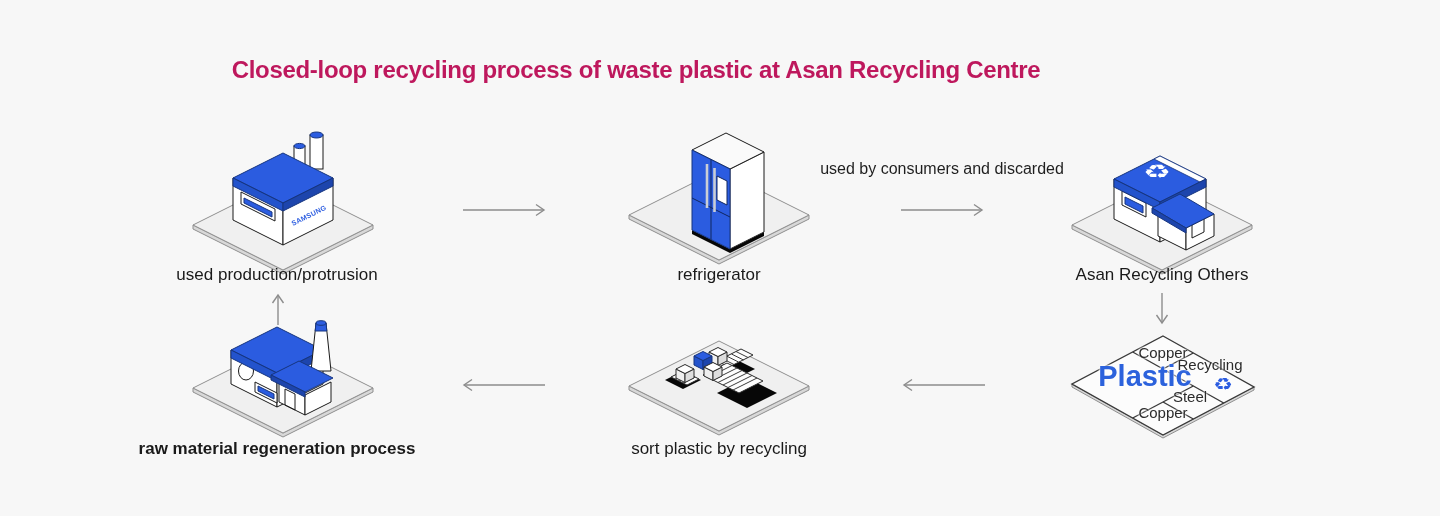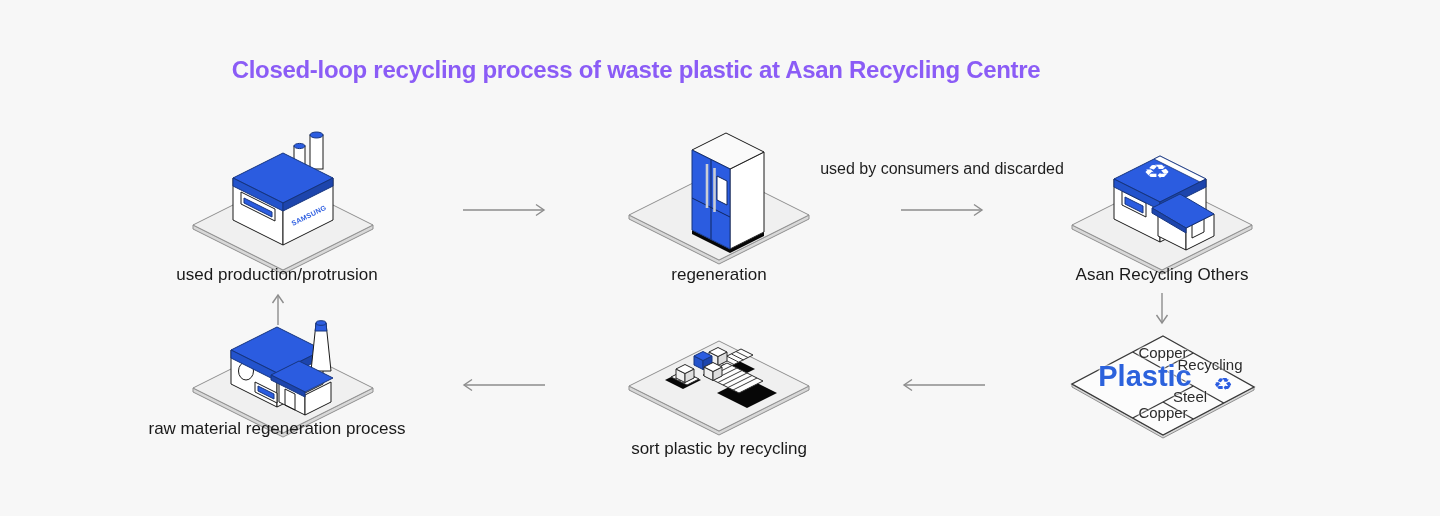--- a/index.html
+++ b/index.html
@@ -8,21 +8,21 @@
     --blue-mid:#2353cc;
     --blue-dark:#1d45ad;
     --plastic-label-blue:#2c62dc;
     --arrow-gray:#8d8d8d;
     --text-dark:#1a1a1a;
   }
   html,body{margin:0;padding:0;}
   body{font-family:"Liberation Sans",sans-serif;}
   .stage{position:relative;width:1440px;height:516px;background:var(--background);overflow:hidden;}
   .title{position:absolute;left:0;top:56px;width:1272px;text-align:center;
-         font-size:24px;font-weight:700;letter-spacing:-0.3px;color:#8b5cf6;}
+         font-size:24px;font-weight:700;letter-spacing:-0.3px;color:#be185d;}
   .node-label{position:absolute;width:300px;text-align:center;font-size:17px;color:var(--text-dark);}
   .flow-note{position:absolute;width:300px;text-align:center;font-size:16px;color:#1f1f1f;}
   .node{position:absolute;}
   .arrow{position:absolute;}
   .arrow line,.arrow path{stroke:var(--arrow-gray);stroke-width:1.4;fill:none;}
   
   .wall{fill:#ffffff;stroke:#1a1a1a;stroke-width:1;}
   .blue-top{fill:var(--brand-blue);stroke:#16357f;stroke-width:1;}
   .blue-mid{fill:var(--blue-mid);stroke:#16357f;stroke-width:1;}
   .blue-dark{fill:var(--blue-dark);stroke:#16357f;stroke-width:1;}
@@ -192,24 +192,24 @@
         <polygon class="wall" points="96,117 122,130 122,110 96,97"></polygon>
         <polygon class="wall" points="122,130 148,117 148,97 122,110"></polygon>
         <polygon points="102,104 112,109 112,125 102,120" fill="none" stroke="#1a1a1a"></polygon>
         <polygon class="blue-top" points="88,90 116,76 150,93 122,107"></polygon>
         <polygon class="blue-dark" points="88,90 122,107 122,112 88,95"></polygon>
       </g>
     </g>
   </svg>
 
   <div class="node-label" style="left:127px;top:265px;">used production/protrusion</div>
-  <div class="node-label" style="left:569px;top:265px;">regeneration</div>
+  <div class="node-label" style="left:569px;top:265px;">refrigerator</div>
   <div class="node-label" style="left:1012px;top:265px;">Asan Recycling Others</div>
   <div class="node-label" style="left:569px;top:439px;">sort plastic by recycling</div>
-  <div class="node-label" style="left:127px;top:419px;">raw material regeneration process</div>
+  <div class="node-label" style="left:127px;top:439px;font-weight:bold;">raw material regeneration process</div>
   <div class="flow-note" style="left:792px;top:160px;">used by consumers and discarded</div>
 
   <svg class="arrow" style="left:460px;top:202px;" width="90" height="16" viewBox="0 0 90 16">
     <line x1="3" y1="8" x2="84" y2="8"></line>
       <path d="M76,2.5 L84,8 L76,13.5"></path>
   </svg>
   <svg class="arrow" style="left:898px;top:202px;" width="90" height="16" viewBox="0 0 90 16">
     <line x1="3" y1="8" x2="84" y2="8"></line>
       <path d="M76,2.5 L84,8 L76,13.5"></path>
   </svg>

